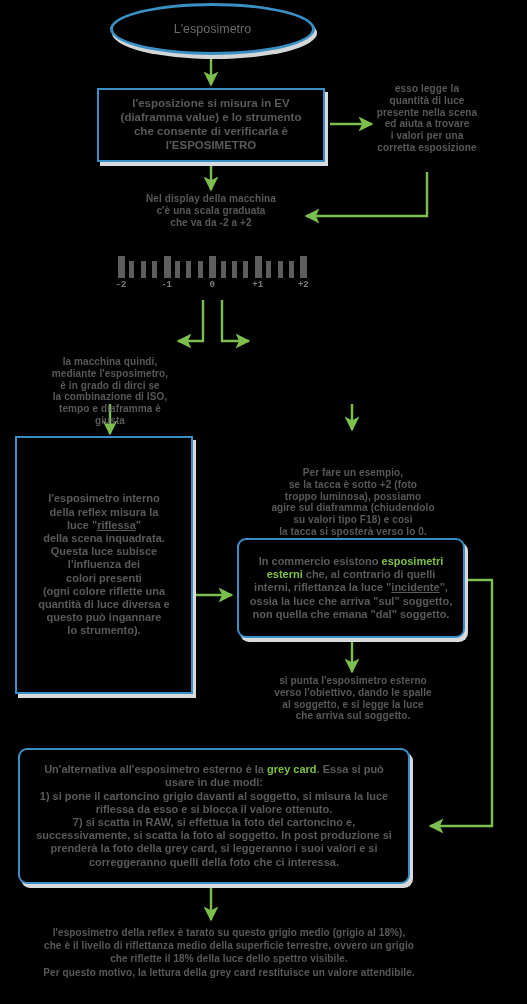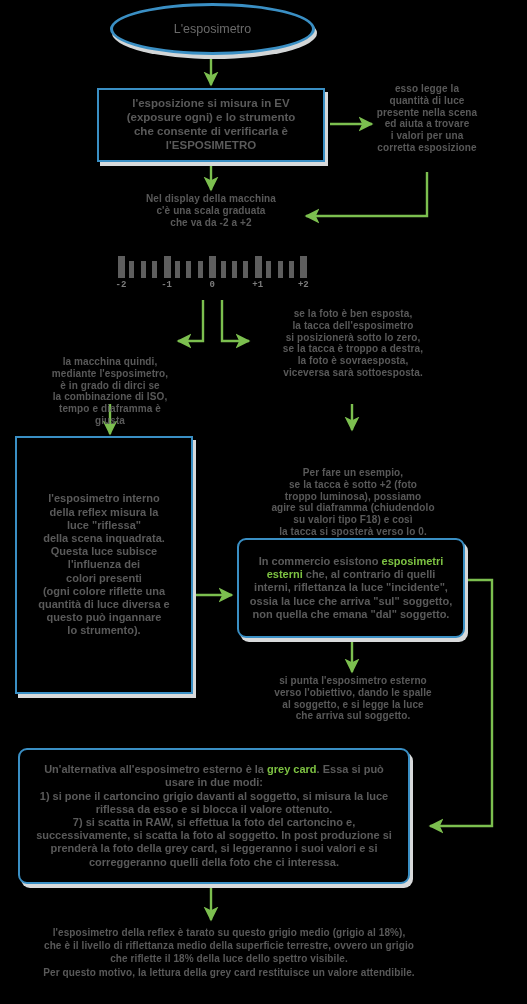--- a/index.html
+++ b/index.html
@@ -24,21 +24,21 @@
            box-shadow:2px 4px 0 0 #d3d6d7;}
 
   .scalewrap{position:absolute;}
   .ticks{position:relative;height:26px;}
   .tick{position:absolute;background:#5e5e5e;bottom:0;}
   .scalelabels{position:relative;height:14px;margin-top:2px;}
   .slab{position:absolute;color:#7d7d7d;font-weight:bold;font-size:9px;
         font-family:"Liberation Mono","DejaVu Sans Mono",monospace;text-align:center;}
 
   .grn{color:#7dc242;}
-  .u{}
+  .u{text-decoration:underline;}
 </style>
 </head>
 <body>
 
 <div id="stage">
 
   <svg class="layer" viewBox="0 0 527 1004">
     <defs>
       <marker id="ah" markerWidth="7" markerHeight="7" refX="5.6" refY="3.5" orient="auto" markerUnits="strokeWidth">
         <path d="M0,0.4 L6.2,3.5 L0,6.6 L1.5,3.5 Z" fill="#7cbf4f"></path>
@@ -71,21 +71,21 @@
       <path d="M211,888 L211,920"></path>
     </g>
   </svg>
 
   <div class="ellipse" style="left:110px;top:3px;width:205px;height:52px;font-size:12.5px;">
     <span>L'esposimetro</span>
   </div>
 
   <div class="node" style="left:97px;top:88px;width:228px;height:74px;font-size:11.5px;">
     <div class="inner" style="white-space:pre-line;">l'esposizione si misura in EV
-(exposure ogni) e lo strumento
+(diaframma value) e lo strumento
 che consente di verificarla è
 l'ESPOSIMETRO</div>
   </div>
 
   <div class="txt" style="left:362px;top:83px;width:130px;font-size:10px;white-space:pre-line;">esso legge la
 quantità di luce
 presente nella scena
 ed aiuta a trovare
 i valori per una
 corretta esposizione</div>
@@ -123,26 +123,20 @@
       </div>
   </div>
 
   <div class="txt" style="left:22px;top:308px;width:176px;font-size:10px;white-space:pre-line;margin-top:48px;">la macchina quindi,
 mediante l'esposimetro,
 è in grado di dirci se
 la combinazione di ISO,
 tempo e diaframma è
 giusta</div>
 
-  <div class="txt" style="left:258px;top:308px;width:190px;font-size:10px;white-space:pre-line;">se la foto è ben esposta,
-la tacca dell'esposimetro
-si posizionerà sotto lo zero,
-se la tacca è troppo a destra,
-la foto è sovraesposta,
-viceversa sarà sottoesposta.</div>
 
   <div class="txt" style="left:252px;top:433px;width:202px;font-size:10px;white-space:pre-line;margin-top:34px;">Per fare un esempio,
 se la tacca è sotto +2 (foto
 troppo luminosa), possiamo
 agire sul diaframma (chiudendolo
 su valori tipo F18) e così
 la tacca si sposterà verso lo 0.</div>
 
   <div class="node" style="left:15px;top:436px;width:178px;height:258px;font-size:11px;">
     <div class="inner">

